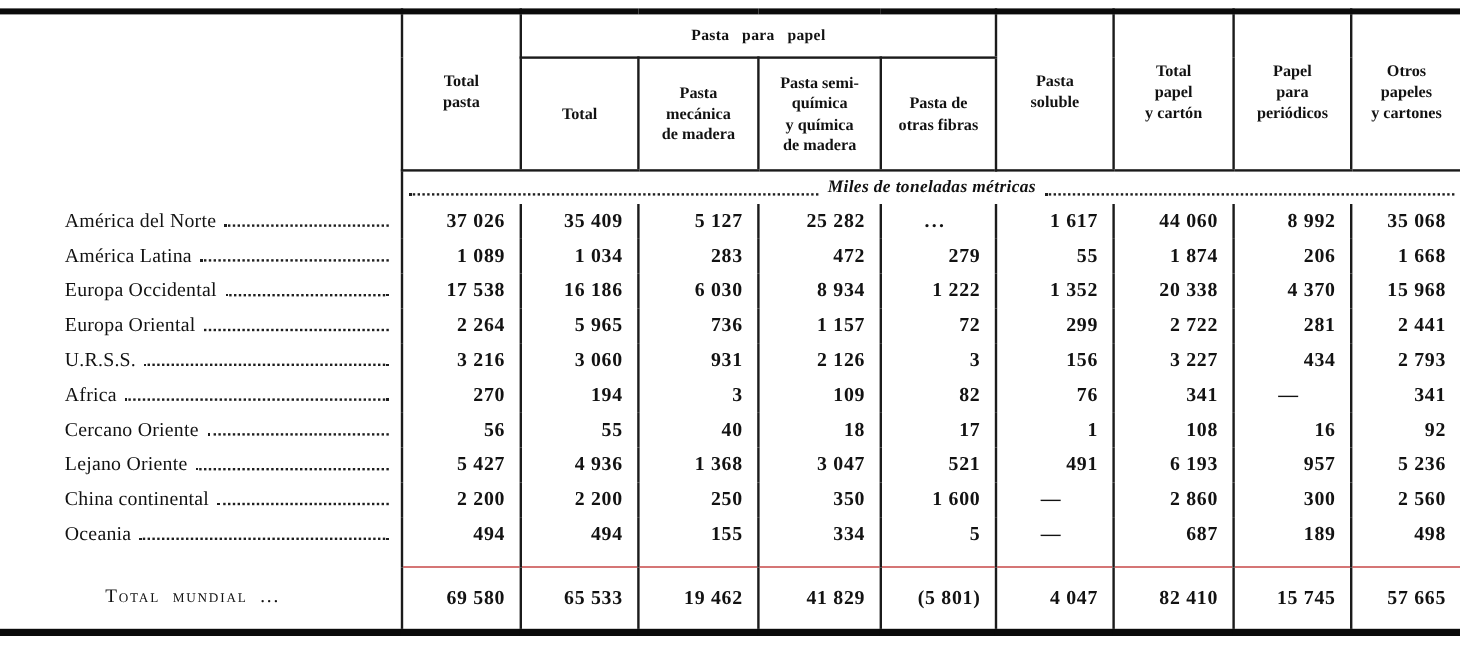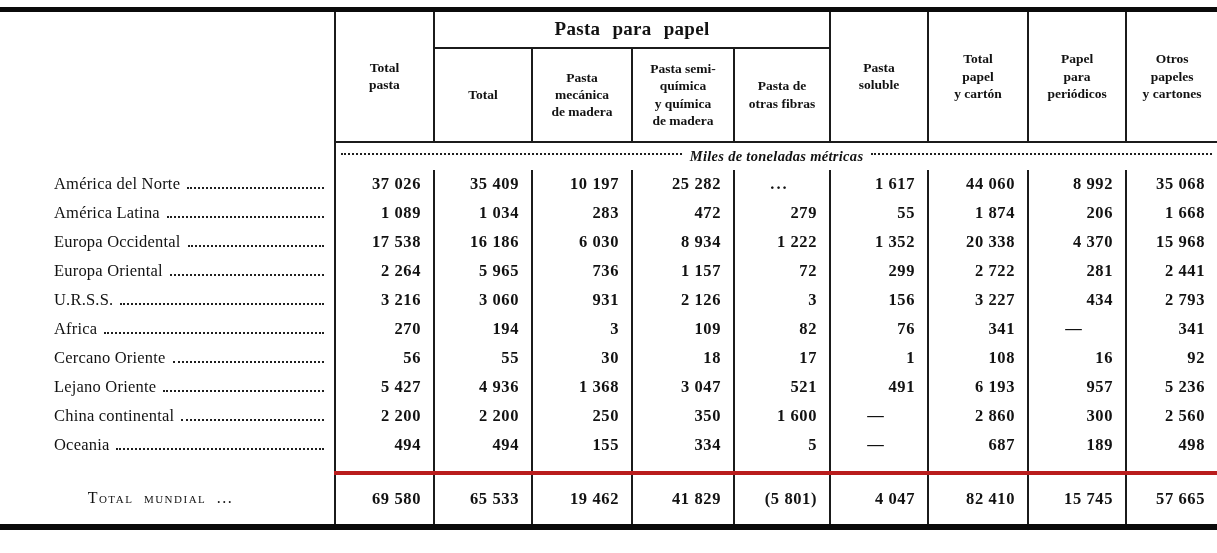--- a/index.html
+++ b/index.html
@@ -34,32 +34,32 @@
     font-size: 13.5px;
     line-height: 1.28;
     text-align: center;
     vertical-align: middle;
     white-space: pre-line;
     padding: 2px 3px;
   }
   tr.h1 { height: 38px; }
   tr.h2 { height: 94px; }
   th.group {
-    font-size: 19px;
+    font-size: 13px;
     word-spacing: 7px;
     letter-spacing: 0.3px;
     vertical-align: middle;
   }
   th.corner { border-bottom: none; }
 
   
   tr.unit-row { height: 28px; }
   .unitline {
     display: flex;
-    align-items: center;
+    align-items: flex-end;
     padding: 0 4px;
   }
   .unit-text {
     font-style: italic;
     font-weight: bold;
     font-size: 14.5px;
     white-space: nowrap;
     margin: 0 8px;
     letter-spacing: 0.3px;
   }
@@ -91,21 +91,21 @@
     font-size: 16.5px;
     font-weight: bold;
     letter-spacing: 0.6px;
     white-space: nowrap;
   }
   td.num.c { text-align: center; padding-right: 6px; letter-spacing: 2px; }
 
   
   tr.spacer { height: 13px; }
   tr.total-row { height: 54px; margin-top: 38px; }
-  td.sum { border-top: 4px solid #b91c1c; }
+  td.sum { border-top: 1px solid #b91c1c; }
   td.total-lbl {
     text-align: center;
     font-variant: small-caps;
     font-size: 16px;
     letter-spacing: 1.5px;
     word-spacing: 5px;
     padding-right: 14px;
   }
 </style>
 </head>
@@ -170,21 +170,21 @@
 
       <tr class="data-row">
         <td class="lbl">
             <div class="lead">
               <span class="lab">América del Norte</span>
               <span class="dots"></span>
             </div>
           </td>
         <td class="num v">37 026</td>
         <td class="num v">35 409</td>
-        <td class="num v">10 197</td>
+        <td class="num v">5 127</td>
         <td class="num v">25 282</td>
         <td class="num v c">...</td>
         <td class="num v">1 617</td>
         <td class="num v">44 060</td>
         <td class="num v">8 992</td>
         <td class="num v">35 068</td>
       </tr>
       <tr class="data-row">
         <td class="lbl">
             <div class="lead">
@@ -272,21 +272,21 @@
       </tr>
       <tr class="data-row">
         <td class="lbl">
             <div class="lead">
               <span class="lab">Cercano Oriente</span>
               <span class="dots"></span>
             </div>
           </td>
         <td class="num v">56</td>
         <td class="num v">55</td>
-        <td class="num v">30</td>
+        <td class="num v">40</td>
         <td class="num v">18</td>
         <td class="num v">17</td>
         <td class="num v">1</td>
         <td class="num v">108</td>
         <td class="num v">16</td>
         <td class="num v">92</td>
       </tr>
       <tr class="data-row">
         <td class="lbl">
             <div class="lead">

